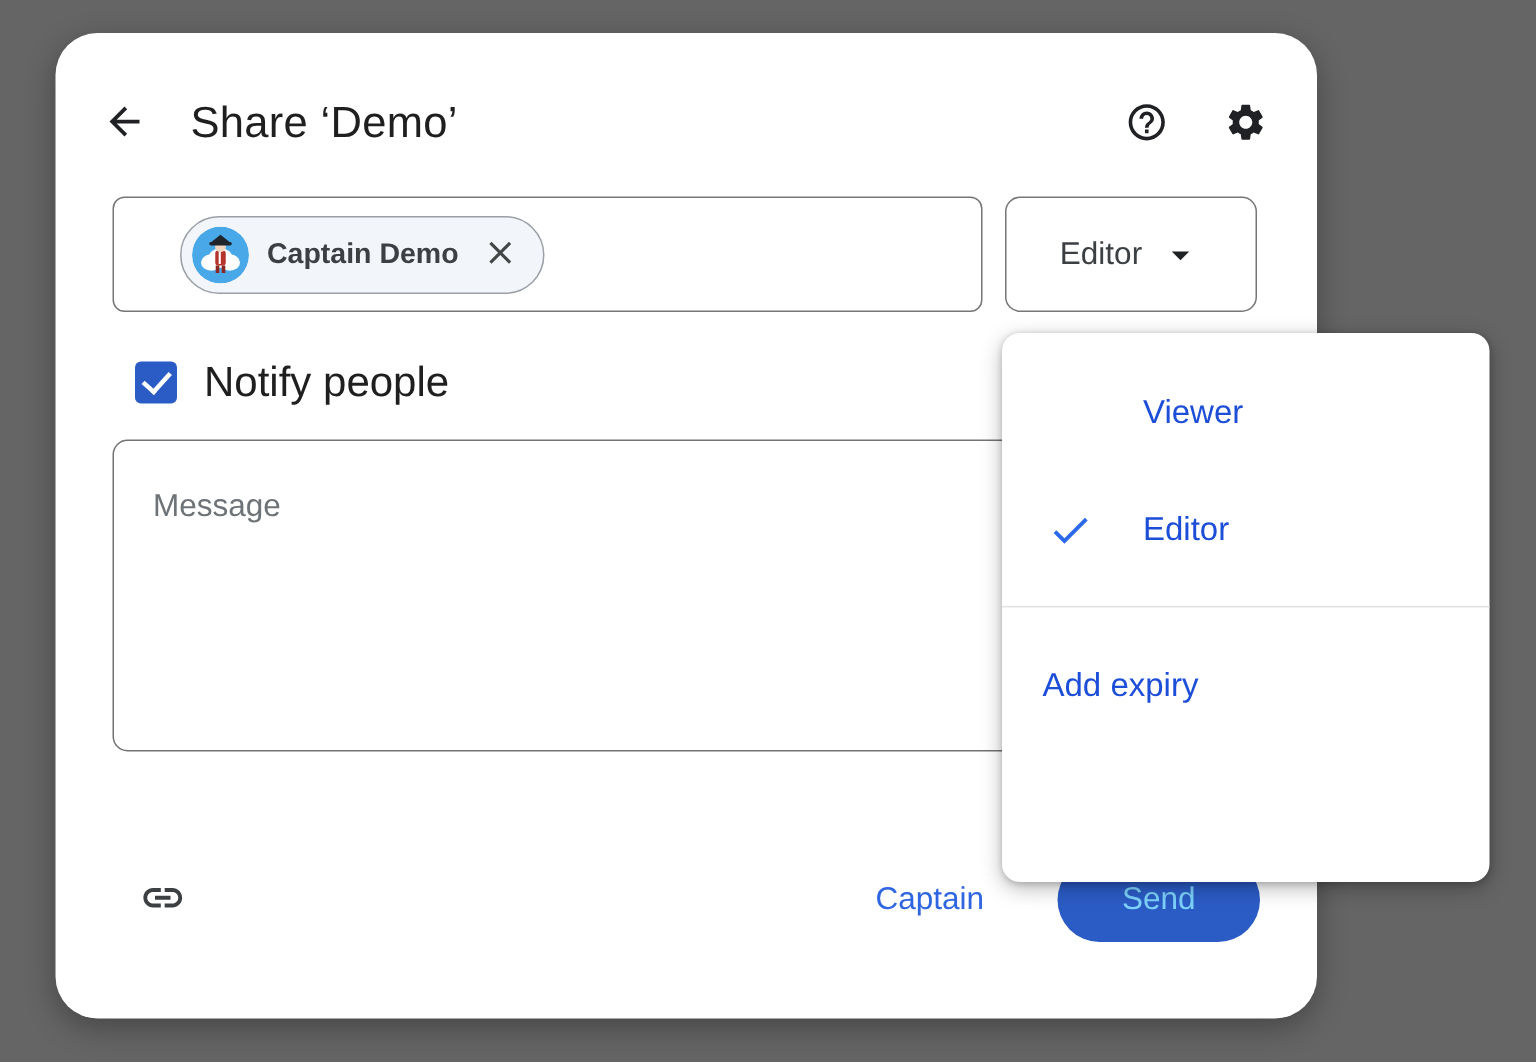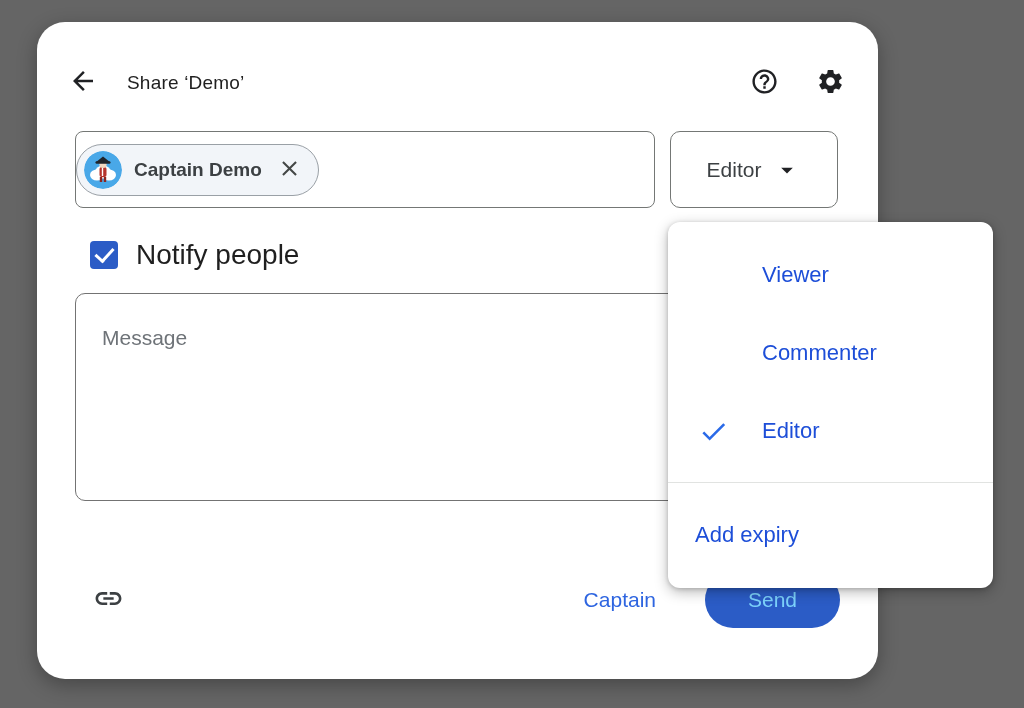--- a/index.html
+++ b/index.html
@@ -24,41 +24,42 @@
     align-items: center;
     padding: 44px 33px 0 31px;
   }
   .icon-btn {
     background: none; border: none; cursor: pointer;
     display: flex; align-items: center; justify-content: center;
     padding: 0;
   }
   .back-btn svg { width: 30px; height: 30px; fill: #202124; }
   .dialog-title {
-    font-size: 19px;
+    font-size: 29px;
     color: #1f1f1f;
     margin-left: 29px;
     font-weight: 400;
     letter-spacing: 0.2px;
   }
   .header-spacer { flex: 1; }
   .help-btn svg { width: 29px; height: 29px; fill: #202124; }
   .settings-btn svg { width: 29px; height: 29px; fill: #202124; }
   .settings-btn { margin-left: 37px; }
   
   .fields-row {
     display: flex;
     margin: 32px 40px 0 38px;
   }
   .recipients-field {
     width: 580px; height: 77px;
     border: 1px solid #747775;
     border-radius: 8px;
     display: flex;
     align-items: center;
+    padding-left: 44px;
     background: #ffffff;
     cursor: text;
   }
   .chip {
     height: 52px;
     border: 1px solid #9aa0a6;
     border-radius: 26px;
     background: #f2f5f9;
     display: flex;
     align-items: center;
@@ -301,23 +302,20 @@
     <button class="send-btn">Send</button>
   </div>
 
 </div>
 
 <div class="menu">
   <div class="menu-item">
     <span class="menu-item-label">Viewer</span>
   </div>
   <div class="menu-item">
-    <span class="menu-item-label">Commenter</span>
-  </div>
-  <div class="menu-item">
     <span class="menu-check">
       <svg viewBox="0 0 24 24">
           <path d="M9 16.17 4.83 12l-1.42 1.41L9 19 21 7l-1.41-1.41z"></path>
         </svg>
     </span>
     <span class="menu-item-label">Editor</span>
   </div>
   <hr class="menu-divider">
   <div class="menu-item-wide">
     <span class="menu-item-label">Add expiry</span>

